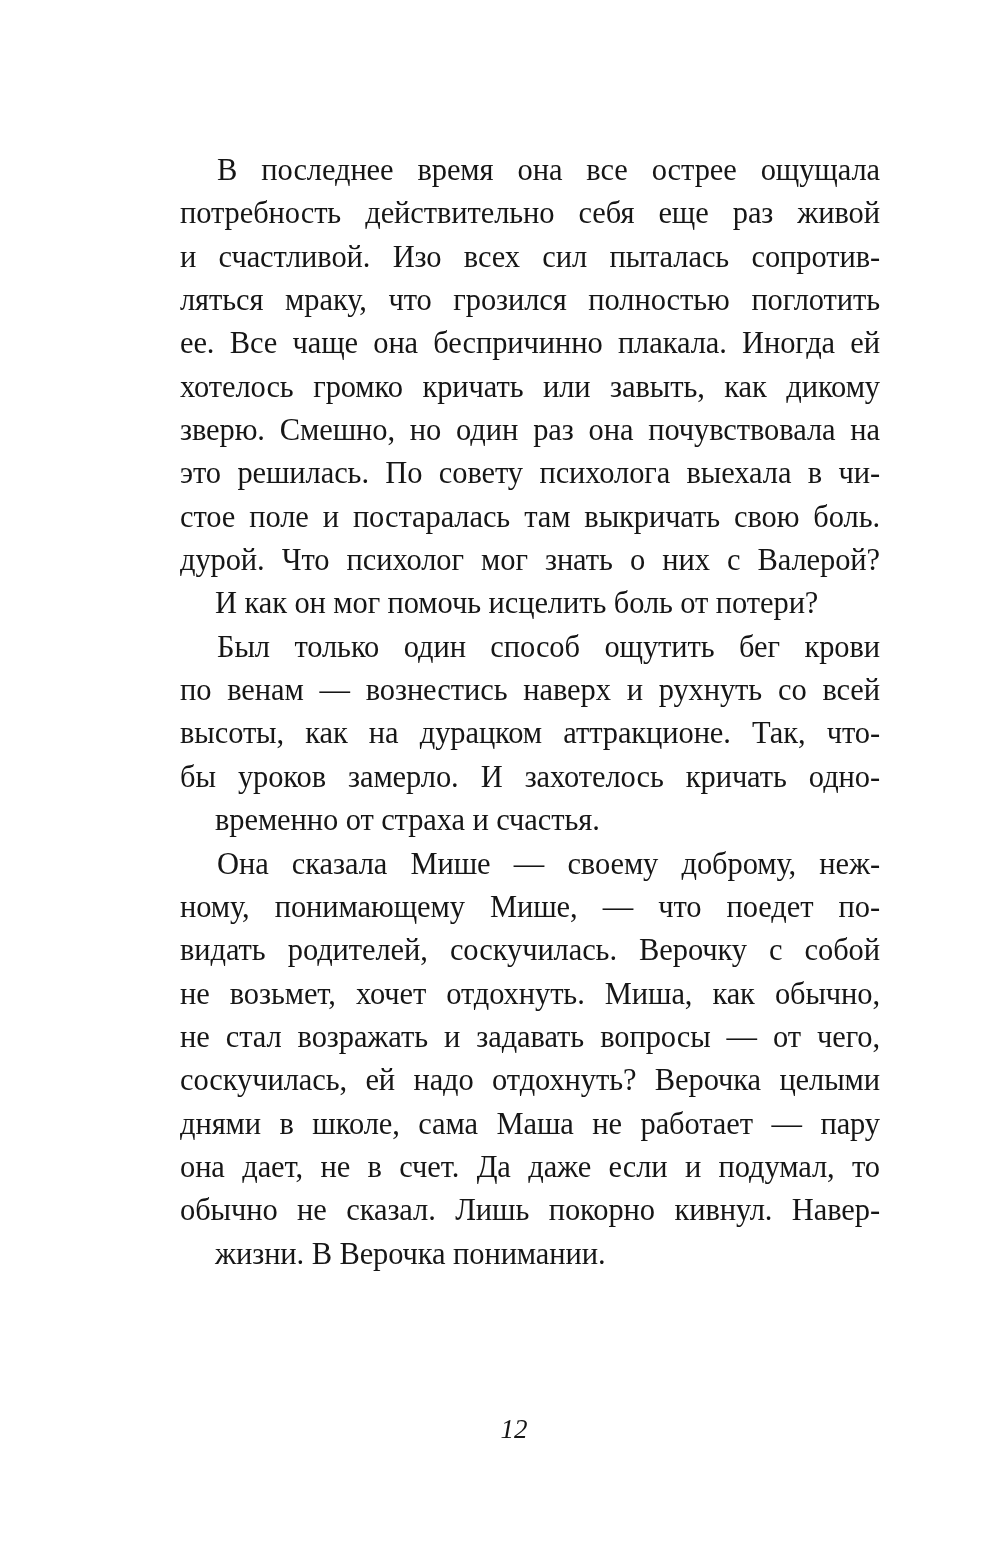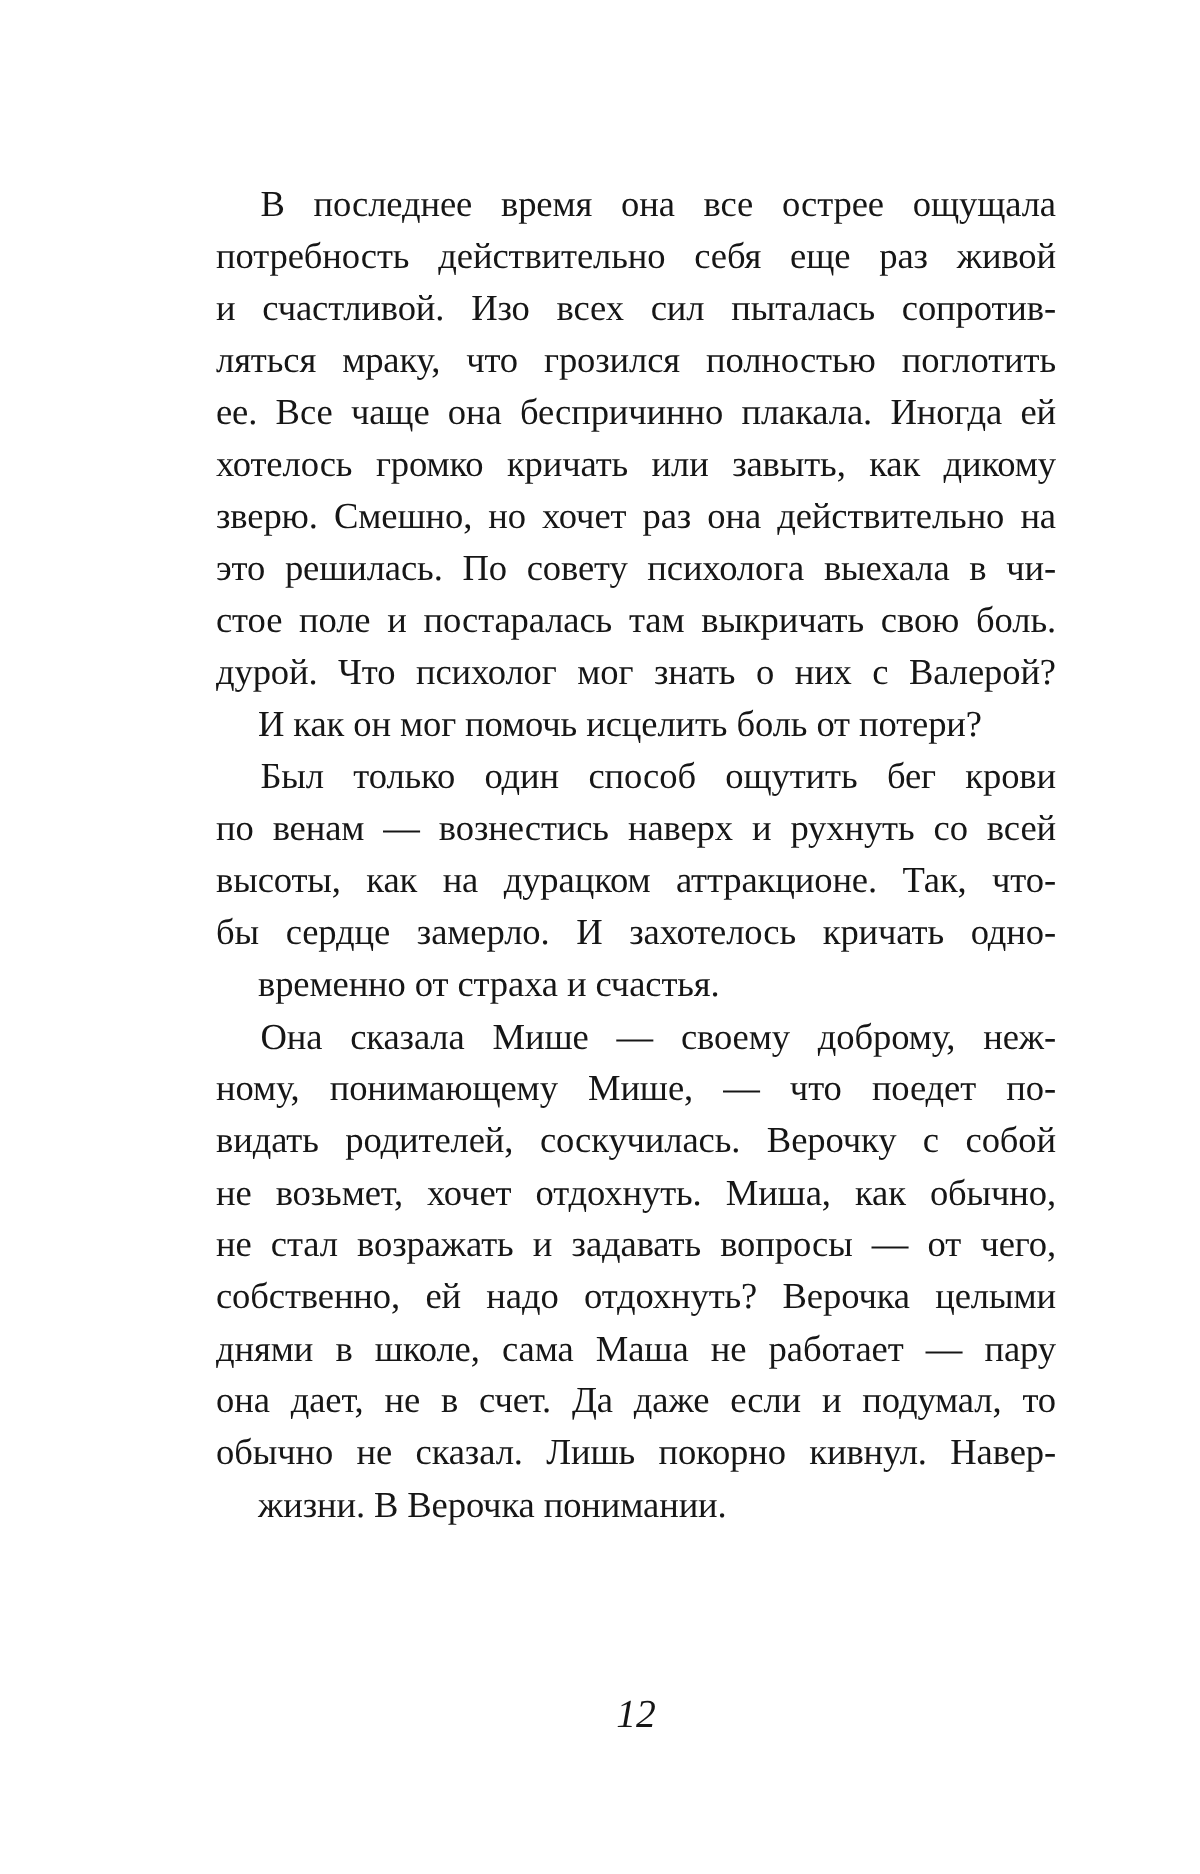--- a/index.html
+++ b/index.html
@@ -40,61 +40,61 @@
   .line.first {
     text-indent: 37px;
   }
   .line.last {
     text-align: left;
     text-align-last: left;
     margin-left: 35px;
   }
   .page-number {
     position: absolute;
-    left: 180px;
+    left: 164px;
     top: 1408px;
     width: 700px;
     text-align: center;
     font-style: italic;
-    font-size: 33px;
+    font-size: 27px;
     line-height: 43px;
   }
 </style>
 </head>
 <body>
 
 <div class="page">
   <div class="text-block" id="text-block">
       <div class="para">
         <div class="line first">В последнее время она все острее ощущала</div>
         <div class="line">потребность действительно себя еще раз живой</div>
         <div class="line">и счастливой. Изо всех сил пыталась сопротив-</div>
         <div class="line">ляться мраку, что грозился полностью поглотить</div>
         <div class="line">ее. Все чаще она беспричинно плакала. Иногда ей</div>
         <div class="line">хотелось громко кричать или завыть, как дикому</div>
-        <div class="line">зверю. Смешно, но хочет раз она действительно на</div>
+        <div class="line">зверю. Смешно, но один раз она почувствовала на</div>
         <div class="line">это решилась. По совету психолога выехала в чи-</div>
         <div class="line">стое поле и постаралась там выкричать свою боль.</div>
         <div class="line">дурой. Что психолог мог знать о них с Валерой?</div>
         <div class="line last">И как он мог помочь исцелить боль от потери?</div>
       </div>
       <div class="para">
         <div class="line first">Был только один способ ощутить бег крови</div>
         <div class="line">по венам — вознестись наверх и рухнуть со всей</div>
         <div class="line">высоты, как на дурацком аттракционе. Так, что-</div>
-        <div class="line">бы сердце замерло. И захотелось кричать одно-</div>
+        <div class="line">бы уроков замерло. И захотелось кричать одно-</div>
         <div class="line last">временно от страха и счастья.</div>
       </div>
       <div class="para">
         <div class="line first">Она сказала Мише — своему доброму, неж-</div>
         <div class="line">ному, понимающему Мише, — что поедет по-</div>
         <div class="line">видать родителей, соскучилась. Верочку с собой</div>
         <div class="line">не возьмет, хочет отдохнуть. Миша, как обычно,</div>
         <div class="line">не стал возражать и задавать вопросы — от чего,</div>
-        <div class="line">собственно, ей надо отдохнуть? Верочка целыми</div>
+        <div class="line">соскучилась, ей надо отдохнуть? Верочка целыми</div>
         <div class="line">днями в школе, сама Маша не работает — пару</div>
         <div class="line">она дает, не в счет. Да даже если и подумал, то</div>
         <div class="line">обычно не сказал. Лишь покорно кивнул. Навер-</div>
         <div class="line last">жизни. В Верочка понимании.</div>
       </div>
     </div>
   <div class="page-number">12</div>
 </div>
 
 </body></html>

